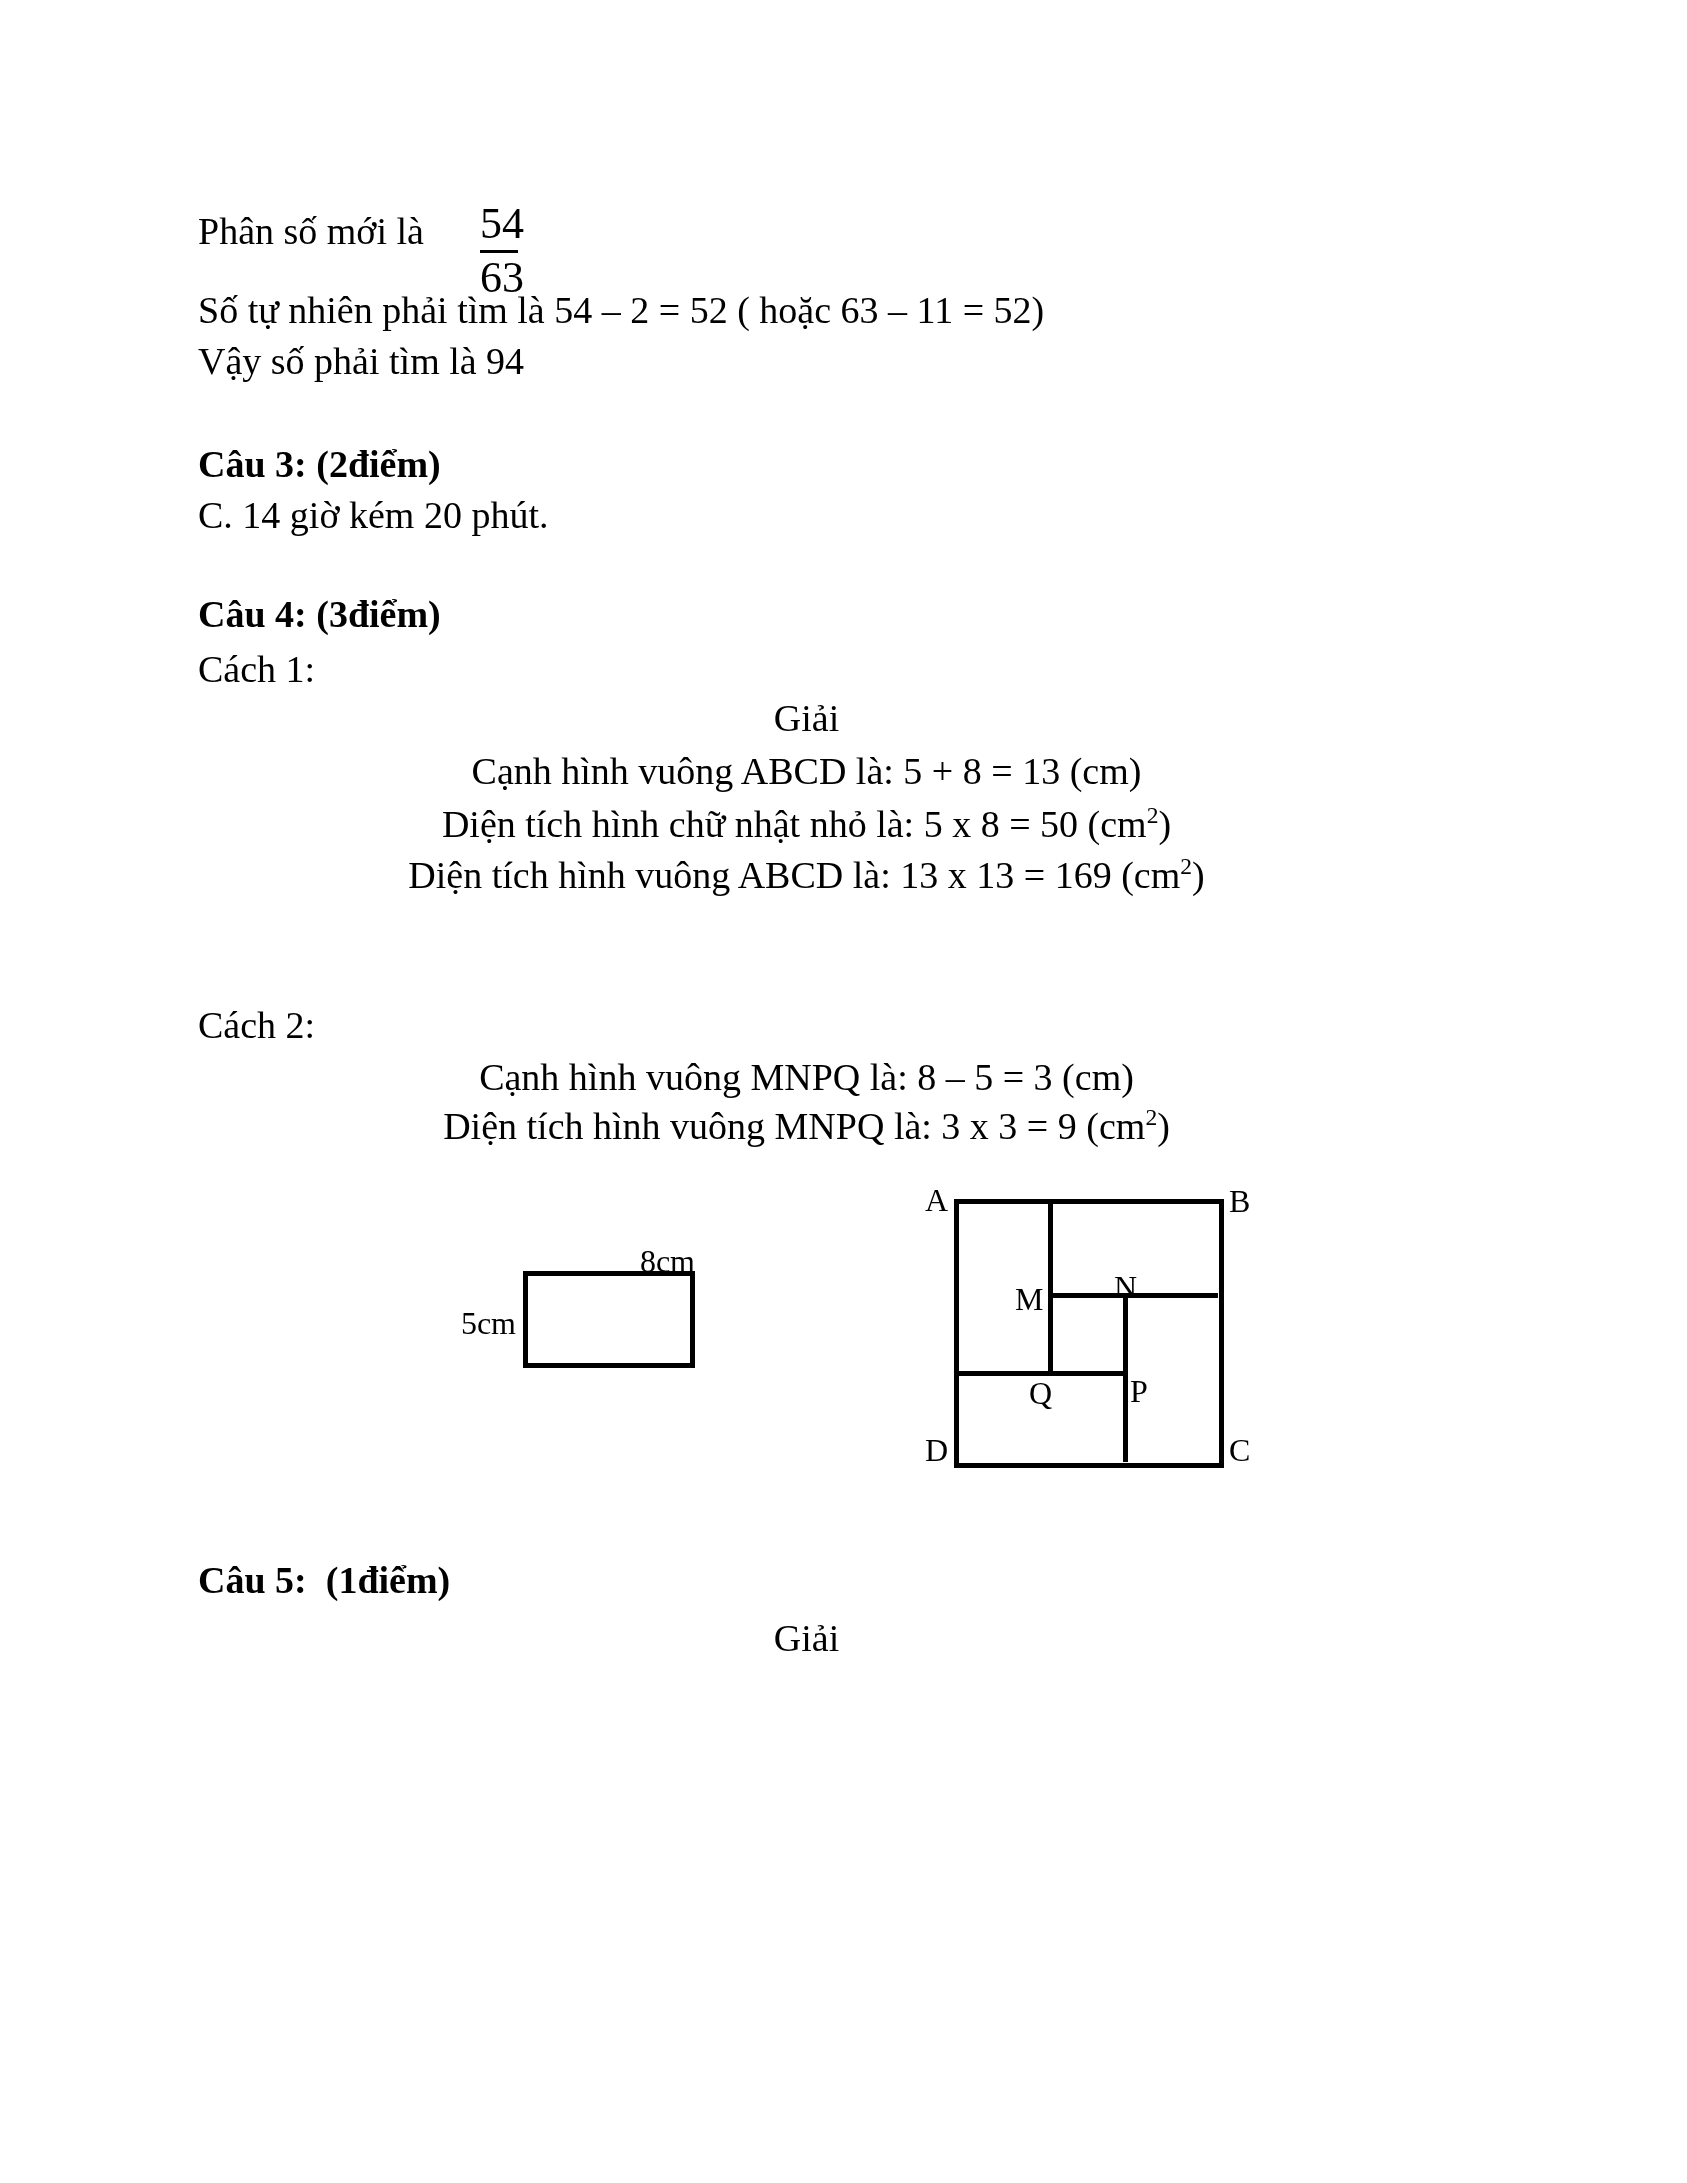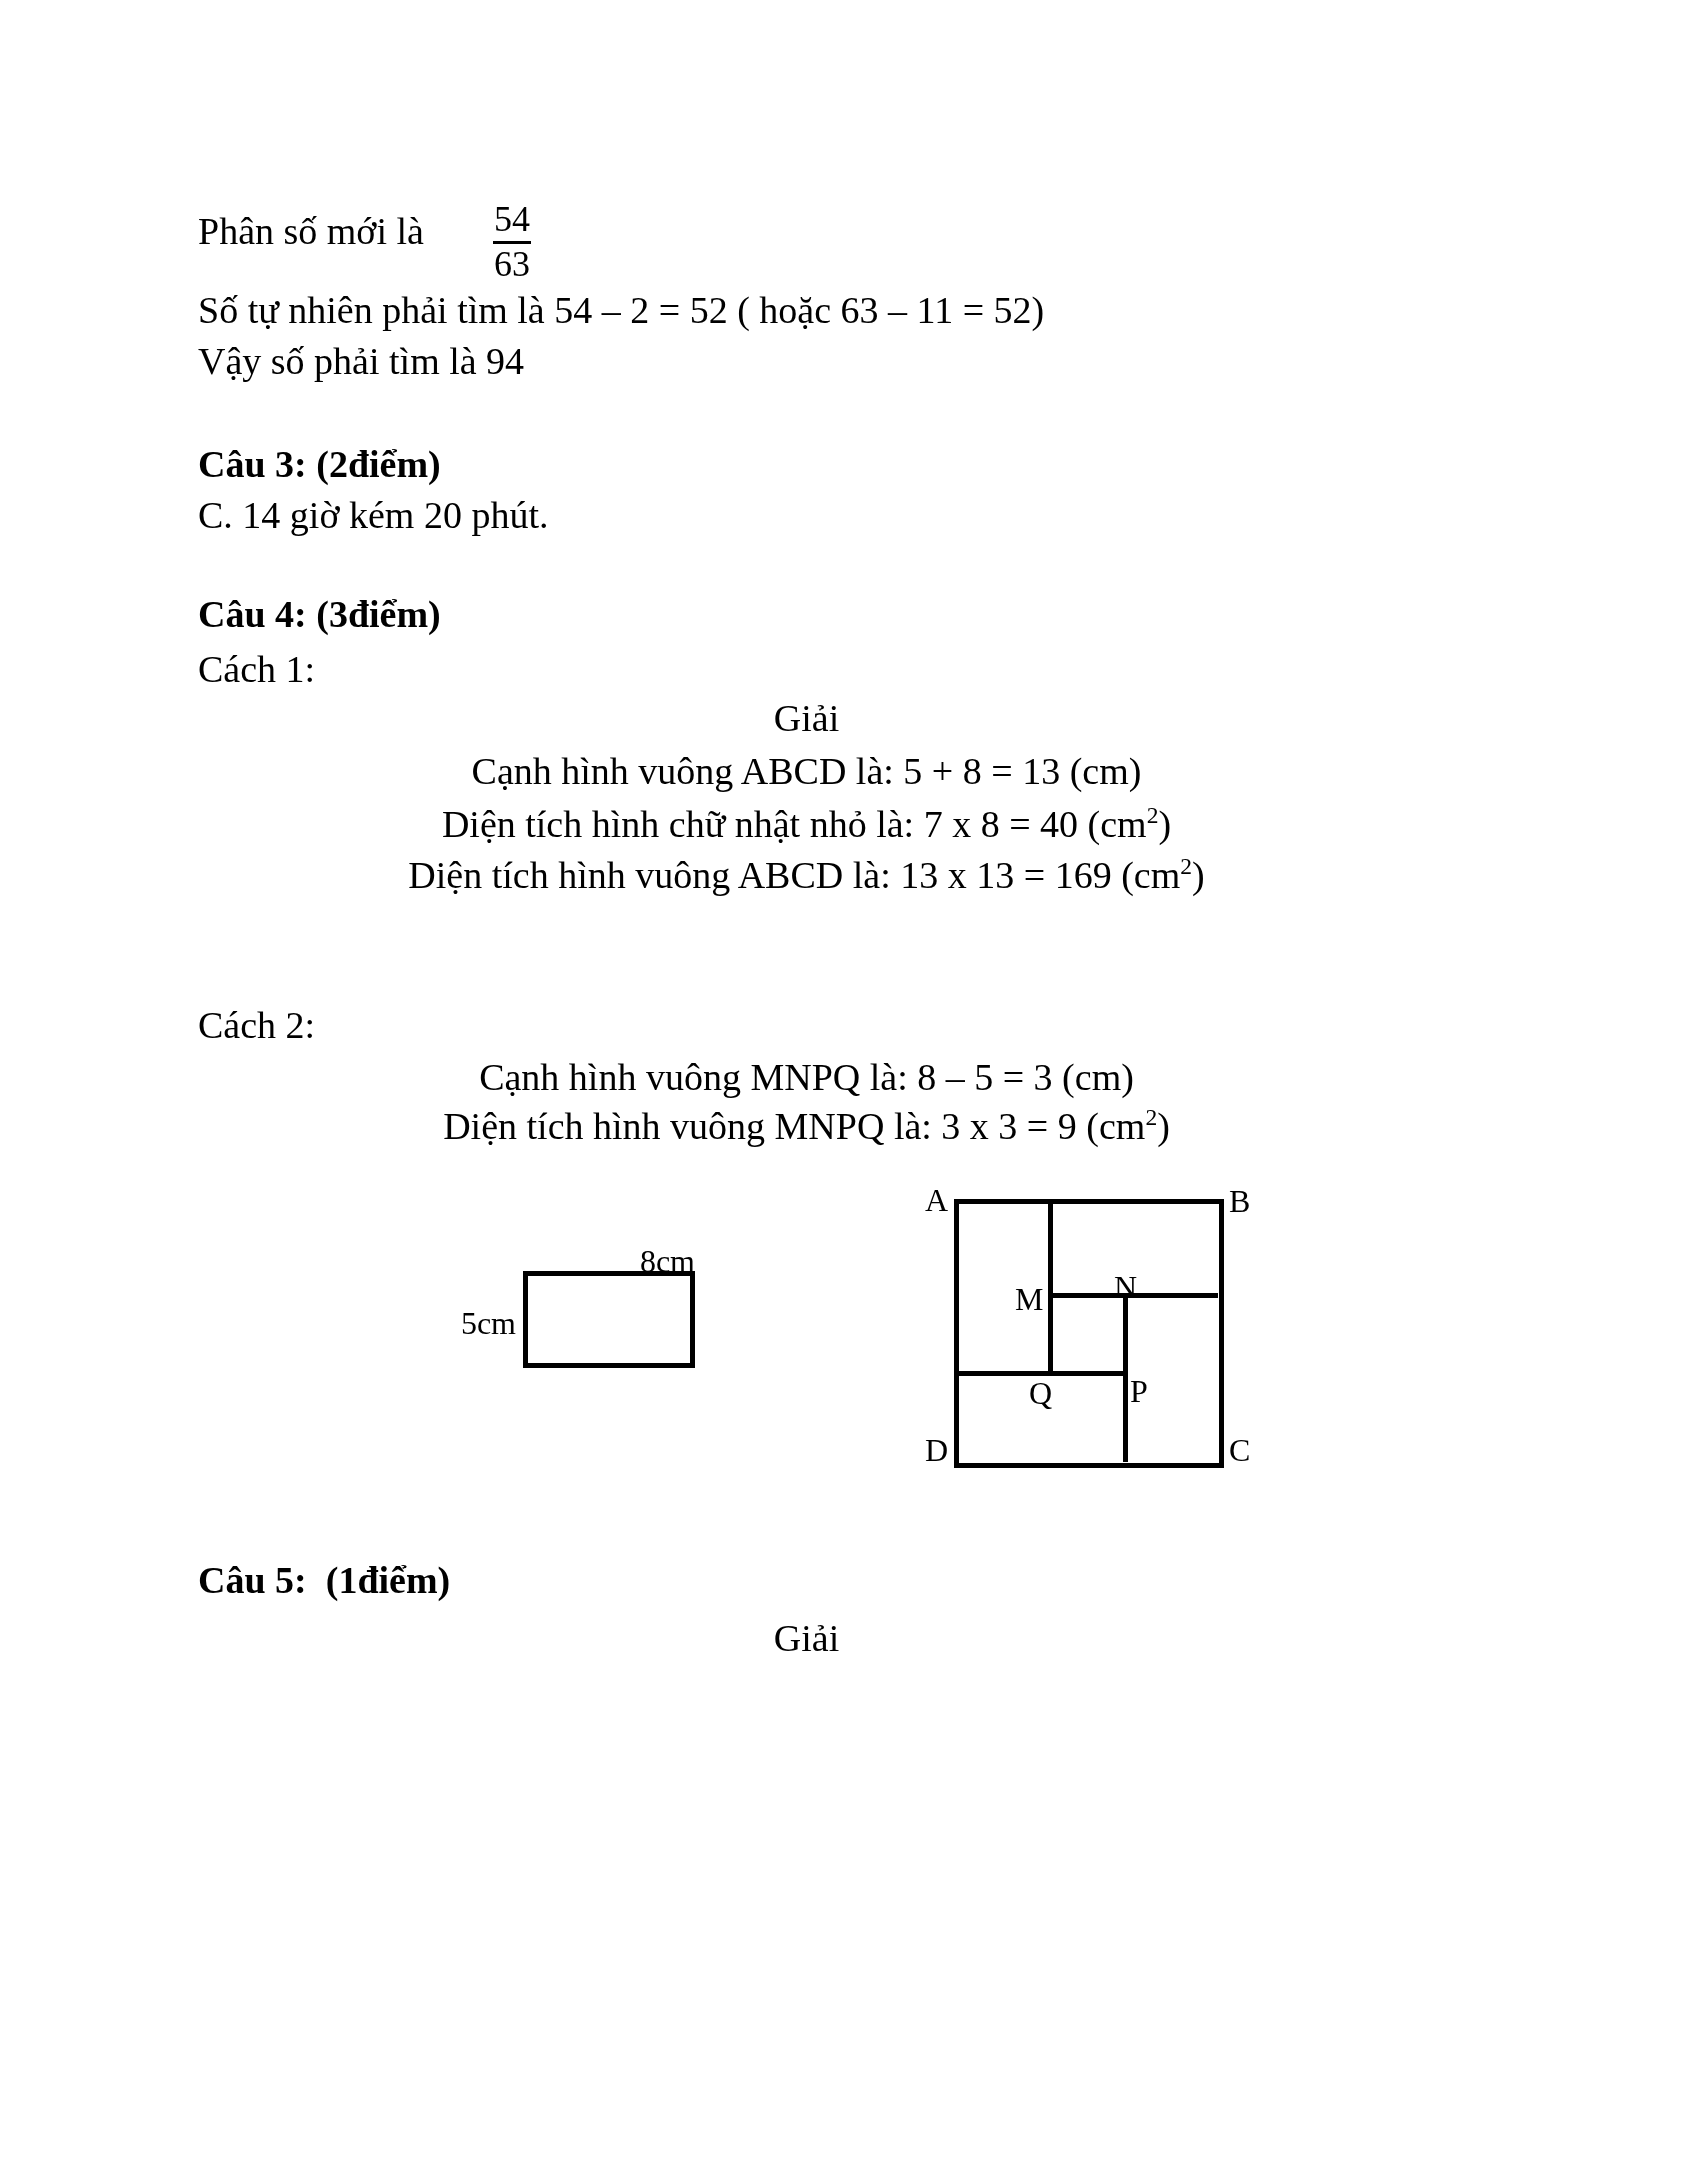--- a/index.html
+++ b/index.html
@@ -29,21 +29,21 @@
   .frac {
     position: absolute;
     text-align: center;
     line-height: 1.1;
   }
   .frac .bar {
     border-top: 3.3px solid #000;
     margin: 1.3px 0;
     width: 100%;
   }
-  .frac1 { left: 480px; top: 200px; width: 38px; font-size: 36px; margin-left: 13px; }
+  .frac1 { left: 480px; top: 200px; width: 38px; font-size: 44px; }
 
   .equation {
     position: absolute;
     left: 657px; top: 1720px;
     display: flex;
     align-items: center;
     gap: 14.6px;
   }
   .equation .frac-col {
     text-align: center;
@@ -99,21 +99,21 @@
   <div class="line left" style="top:342px">Vậy số phải tìm là 94</div>
 
   <div class="line left bold" style="top:445px">Câu 3: (2điểm)</div>
   <div class="line left" style="top:496px">C. 14 giờ kém 20 phút.</div>
 
   <div class="line left bold" style="top:595px">Câu 4: (3điểm)</div>
   <div class="line left" style="top:650px">Cách 1:</div>
   <div class="line center" style="top:699px">Giải</div>
 
   <div class="line center" style="top:752px"><span>Cạnh hình vuông ABCD là: 5 + 8 = 13 (cm)</span><sup></sup><span></span></div>
-  <div class="line center" style="top:805px"><span>Diện tích hình chữ nhật nhỏ là: 7 x 8 = 40 (cm</span><sup>2</sup><span>)</span></div>
+  <div class="line center" style="top:805px"><span>Diện tích hình chữ nhật nhỏ là: 5 x 8 = 50 (cm</span><sup>2</sup><span>)</span></div>
   <div class="line center" style="top:856px"><span>Diện tích hình vuông ABCD là: 13 x 13 = 169 (cm</span><sup>2</sup><span>)</span></div>
 
   <div class="line left" style="top:1006px">Cách 2:</div>
 
   <div class="line center" style="top:1058px"><span>Cạnh hình vuông MNPQ là: 8 – 5 = 3 (cm)</span><sup></sup><span></span></div>
   <div class="line center" style="top:1107px"><span>Diện tích hình vuông MNPQ là: 3 x 3 = 9 (cm</span><sup>2</sup><span>)</span></div>
 
   <div class="fig-label" style="left:523px; top:1245px; width:172px; text-align:right">8cm</div>
   <div class="fig-label" style="left:430px; top:1307px; width:86px; text-align:right">5cm</div>
   <div class="rect-figure"></div>

